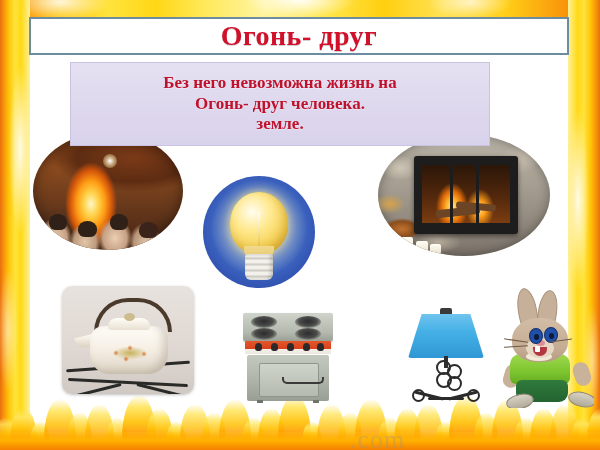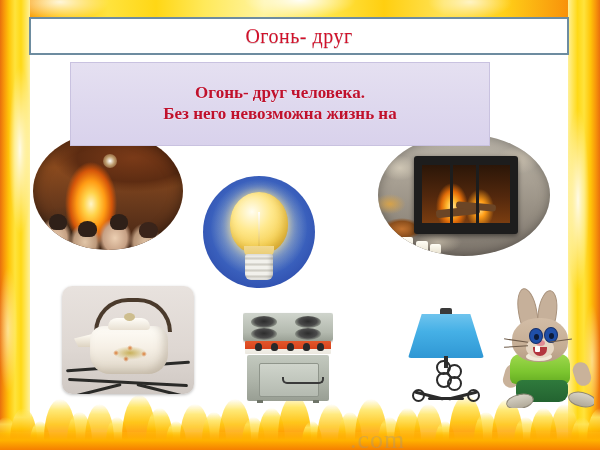--- a/index.html
+++ b/index.html
@@ -48,21 +48,21 @@
   }
 
   
   .title-box{
     position:absolute;left:29px;top:17px;width:540px;height:38px;
     background:#ffffff;border:2px solid #6d8ca0;
     display:flex;align-items:center;justify-content:center;
     box-sizing:border-box;
   }
   .title-text{
-    font-size:20px;font-weight:normal;color:#d2102a;
+    font-size:28px;font-weight:bold;color:#d2102a;
     letter-spacing:.5px;line-height:1;white-space:nowrap;
     text-shadow:0 1px 0 rgba(0,0,0,.18);
   }
 
   
   .subtitle-box{
     position:absolute;left:70px;top:62px;width:420px;height:84px;
     background:linear-gradient(180deg,#e5e0f1 0%,#ded8ee 55%,#d9d2ec 100%);
     border:1px solid #c9c2e0;
     box-sizing:border-box;
@@ -511,22 +511,23 @@
     <div class="bn-eye bn-e2">
         <span class="bn-pup"></span>
       </div>
     <div class="bn-wh bw1"></div>
     <div class="bn-wh bw2"></div>
     <div class="bn-wh bw3"></div>
   </div>
 
   <div class="subtitle-box">
     <div class="subtitle-text" id="subtitle">
+        <div>Без него невозможна жизнь на</div>
         <div>Огонь- друг человека.</div>
-        <div>Без него невозможна жизнь на</div>
+        <div>земле.</div>
       </div>
   </div>
 
   <div class="title-box">
     <div class="title-text">Огонь- друг</div>
   </div>
 
   <div class="wm-dream-2">.com</div>
 
 

